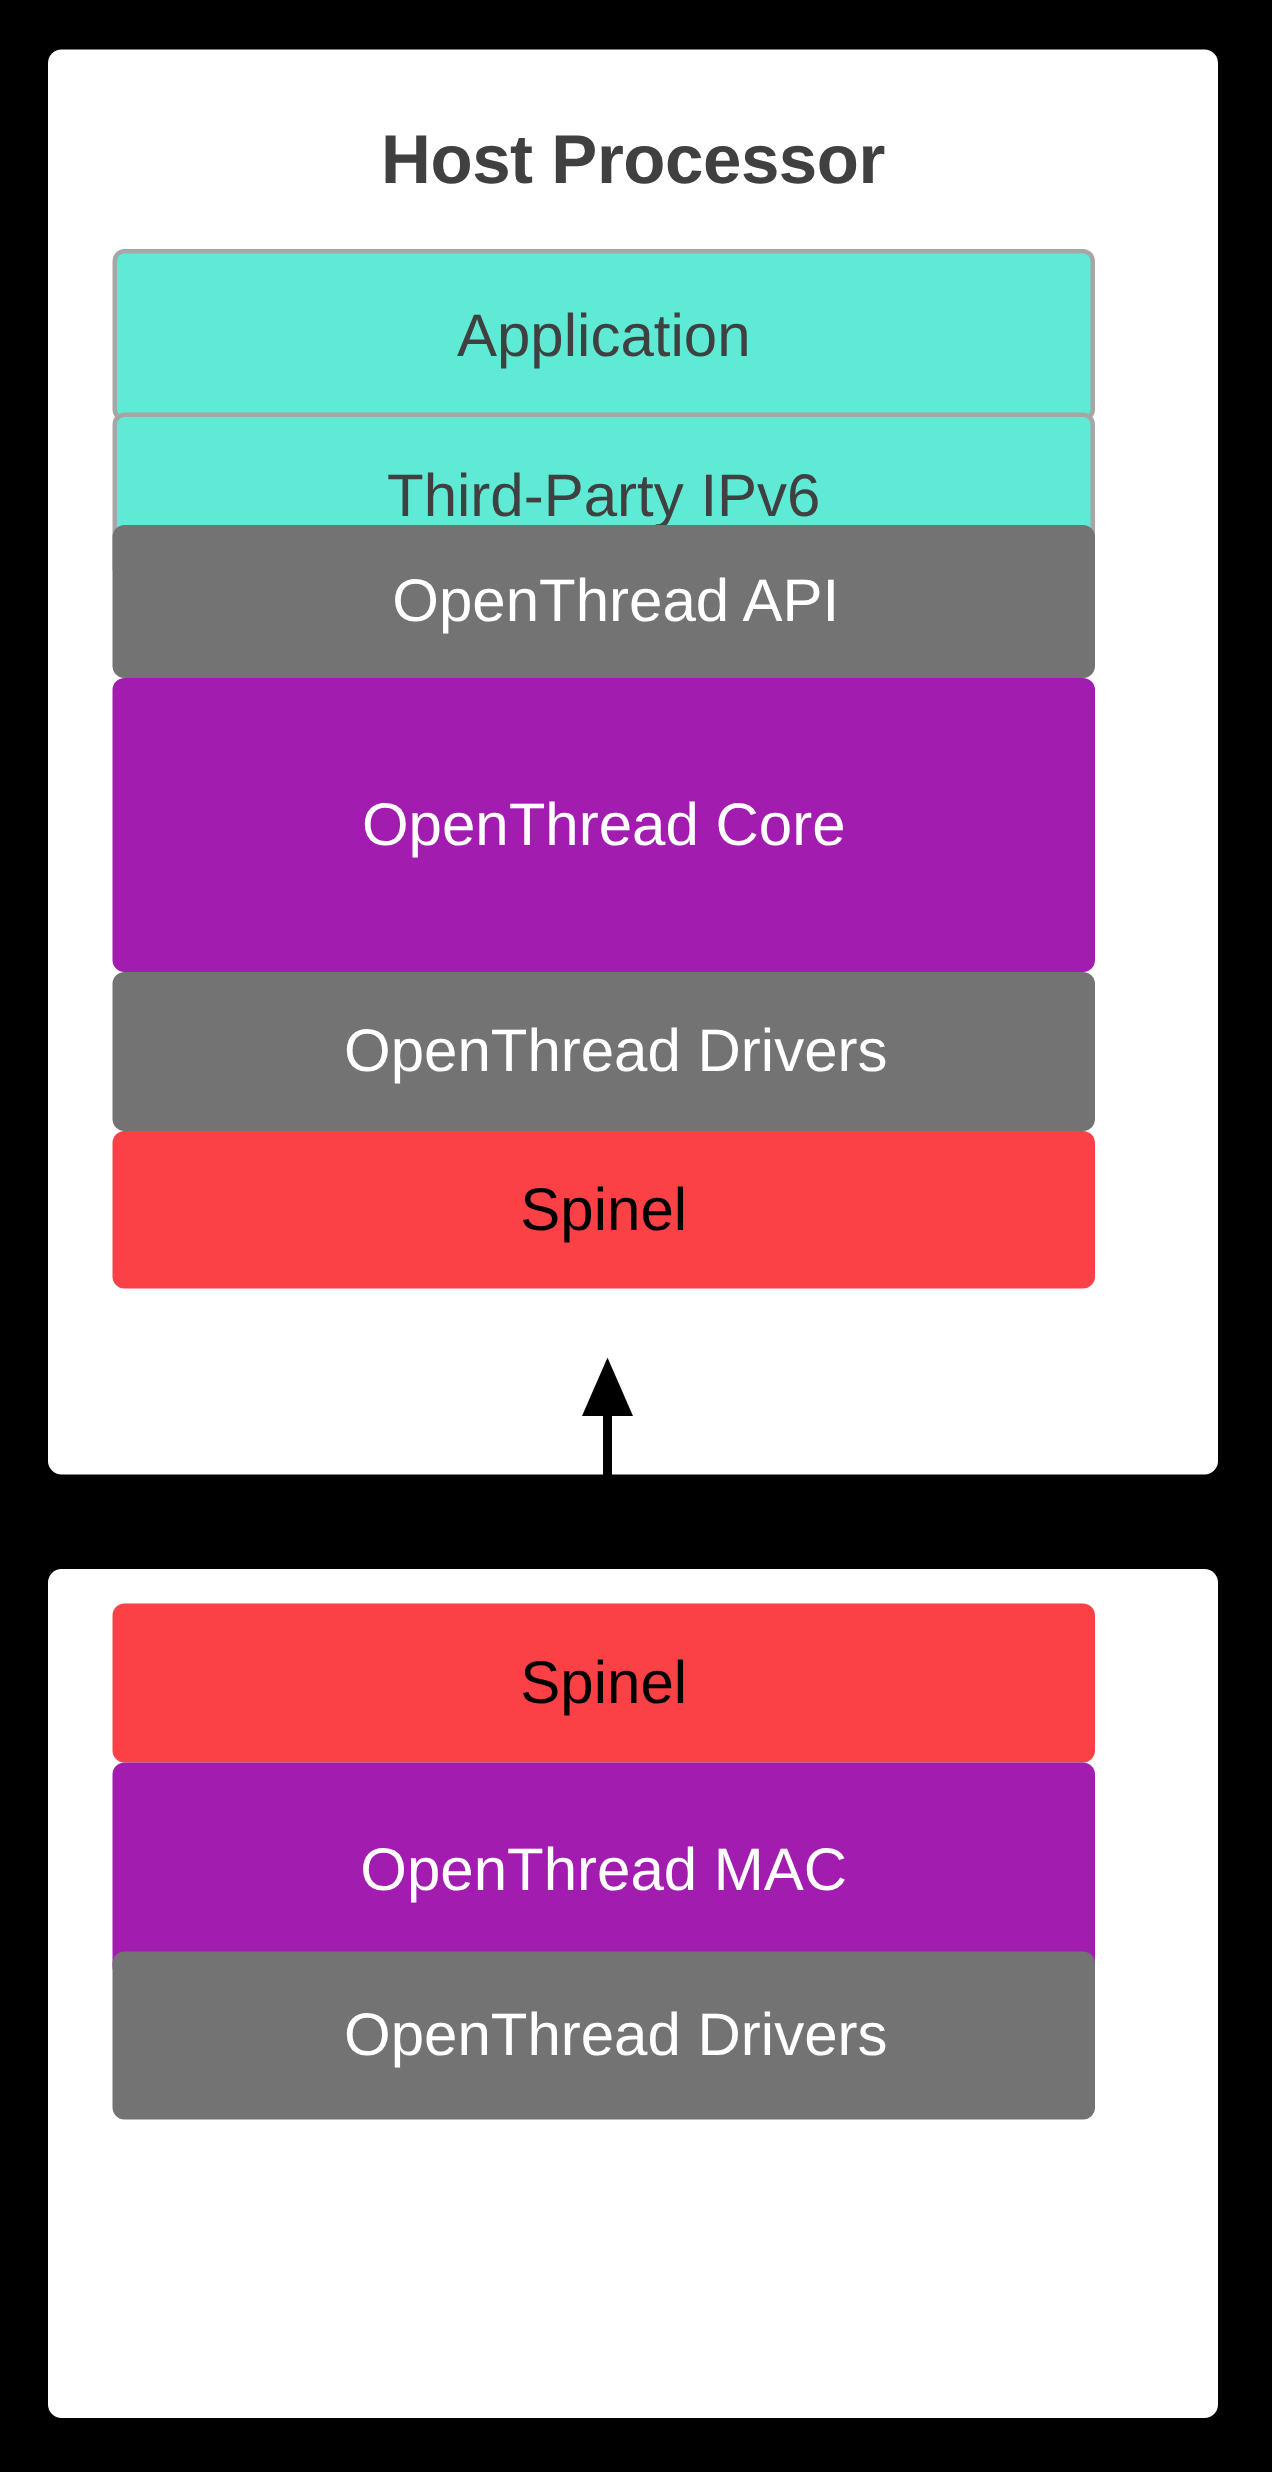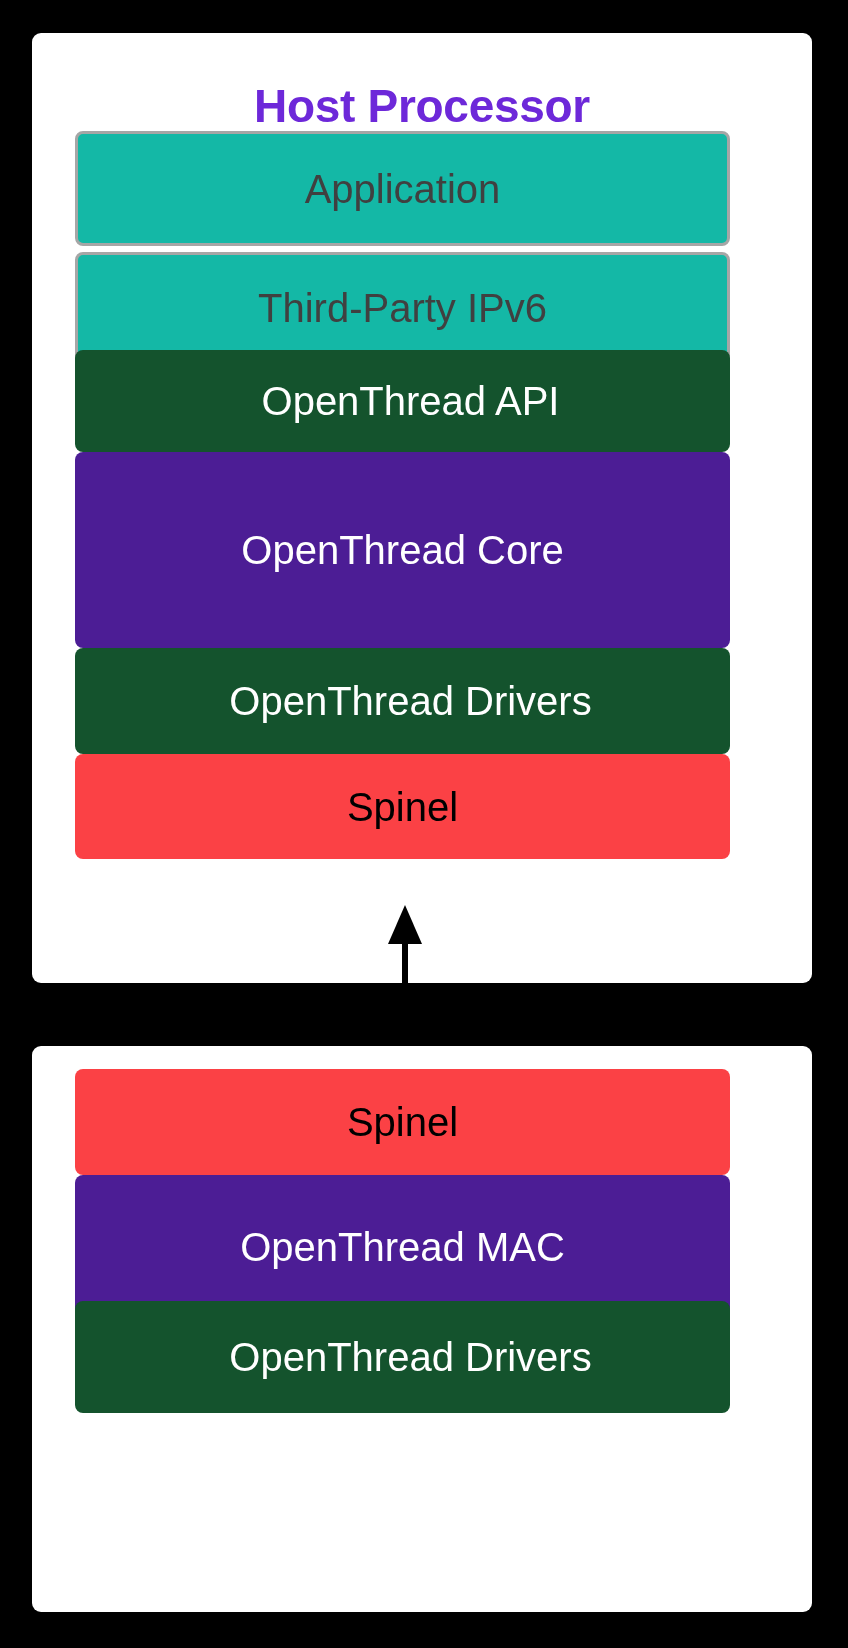--- a/index.html
+++ b/index.html
@@ -31,52 +31,53 @@
   #card-soc    { top: 1046px; height: 566px; }
 
   
   .card-title {
     position: absolute;
     left: 0;
     width: 100%;
     text-align: center;
     font-size: 46px;
     font-weight: bold;
-    color: #6d28d9;
+    color: #404040;
     letter-spacing: -0.3px;
     line-height: 1;
   }
   #host-title { top: 50px; }
 
   
   .layer {
     position: absolute;
     left: 75px;
     width: 655px;
     box-sizing: border-box;
     display: flex;
     align-items: center;
     justify-content: center;
     text-align: center;
     font-size: 40px;
     line-height: 1.05;
     border-radius: 8px;
   }
   .layer.grey {
-    background: #14b8a6;
+    background: #5eead4;
     border: 3px solid #a6a6a6;
     color: #404040;
+    margin-top: 35px;
   }
-  .layer.cyan  { background: #14532d; color: #ffffff; padding-left: 16px; }
-  .layer.blue  { background: #4c1d95; color: #ffffff; }
+  .layer.cyan  { background: #737373; color: #ffffff; padding-left: 16px; }
+  .layer.blue  { background: #a21caf; color: #ffffff; }
   .layer.red   { background: #fb4145; color: #000000; }
 
   
   #l-application  { top: 131px; height: 115px; }
-  #l-thirdparty   { top: 252px; height: 112px; }
+  #l-thirdparty   { top: 240px; height: 112px; }
   #l-ot-api       { top: 350px; height: 102px; }
   #l-ot-core      { top: 452px; height: 196px; }
   #l-ot-drivers   { top: 648px; height: 106px; }
   #l-spinel-host  { top: 754px; height: 105px; }
 
   
   #l-spinel-soc   { top: 1069px; height: 106px; }
   #l-ot-mac       { top: 1175px; height: 144px; }
   #l-ot-drivers-2 { top: 1301px; height: 112px; }
 

